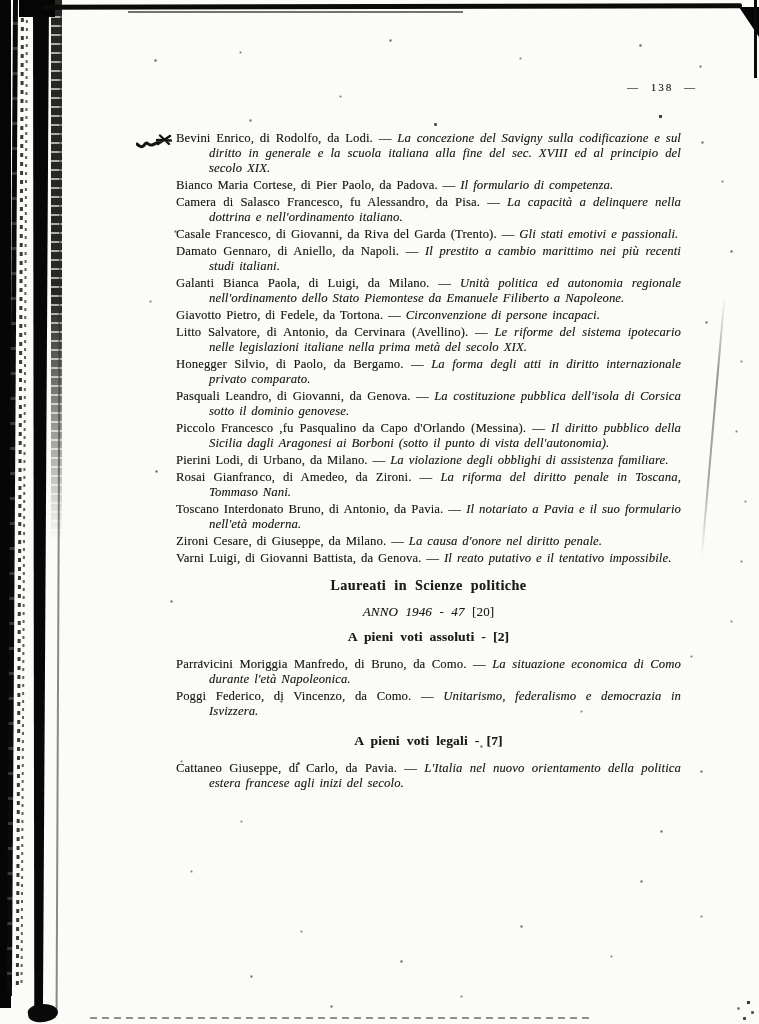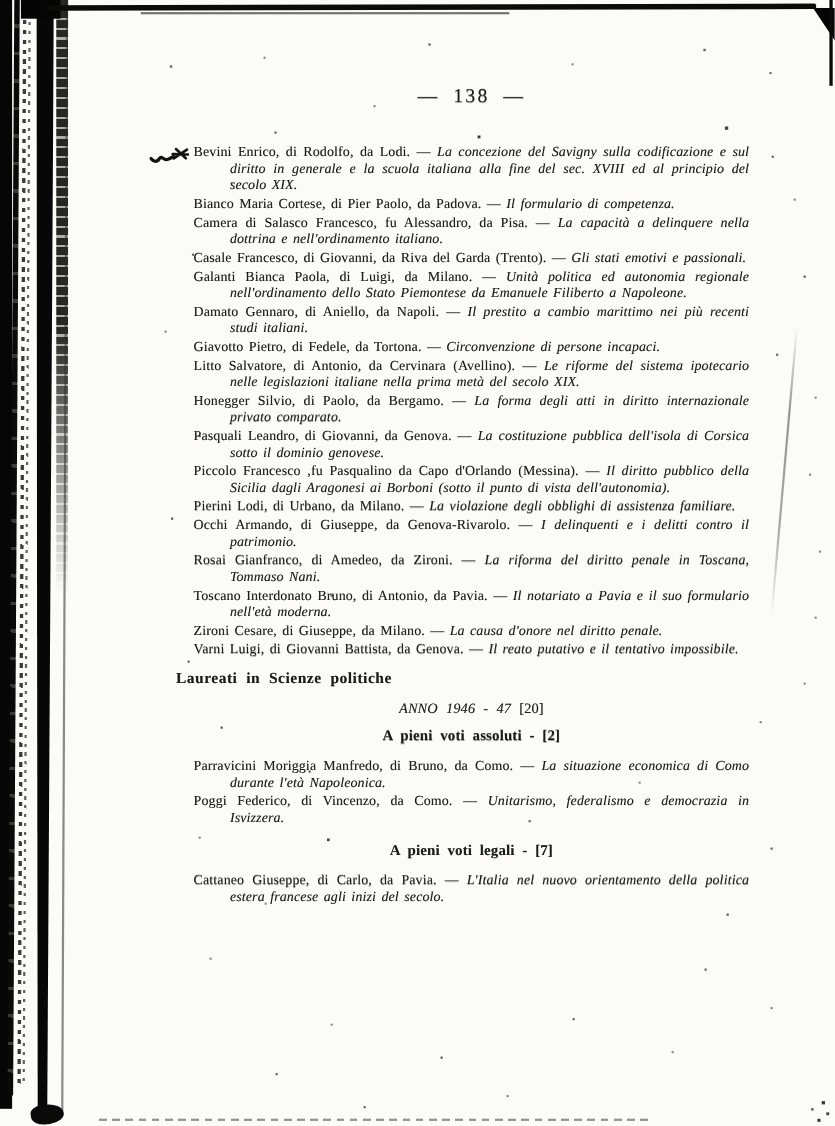--- a/index.html
+++ b/index.html
@@ -44,26 +44,26 @@
       191px 871px 0 .4px #7d776c, 641px 881px 0 .5px #6a655c, 301px 931px 0 .4px #847d70,
       521px 926px 0 .5px #6a655c, 701px 916px 0 .4px #7d776c, 401px 961px 0 .5px #5c574e,
       611px 956px 0 .4px #847d70, 251px 976px 0 .5px #6a655c, 461px 996px 0 .4px #7d776c,
       331px 1006px 0 .5px #6a655c, 748px 1002px 0 1px #3b372f, 752px 1012px 0 .8px #45403a,
       744px 1018px 0 .9px #3b372f, 738px 1008px 0 .6px #5c574e;}
   
   .content{position:absolute;left:160px;top:80px;width:537px;
     font-size:12.6px;line-height:15px;
     word-spacing:1.6px;letter-spacing:.15px;
     text-shadow:.2px .2px .35px rgba(45,40,33,.45);}
-  .page-number{text-align:center;font-size:18px;letter-spacing:2px;word-spacing:6px;margin:0 0 36px;}
+  .page-number{text-align:right;font-size:11px;letter-spacing:2px;word-spacing:6px;margin:0 0 36px;}
   .entry{margin:0 16px 2px;padding-left:33px;text-indent:-33px;text-align:justify;}
   .entry.first{position:relative;}
   .ti{font-style:italic;}
   .ink-mark{position:absolute;left:-40px;top:2px;width:36px;height:16px;text-indent:0;}
-  .sec-head{font-size:14px;font-weight:bold;text-align:left;margin:12px 0 0;letter-spacing:.5px;word-spacing:4px;}
+  .sec-head{font-size:14px;font-weight:bold;text-align:center;margin:12px 0 0;letter-spacing:.5px;word-spacing:4px;}
   .year-line{font-size:13px;text-align:center;margin:11px 0 0;word-spacing:4px;}
   .yr-it{font-style:italic;}
   .sub-head{font-size:13.5px;font-weight:bold;text-align:center;margin:10px 0 0;word-spacing:3.5px;}
   .group{margin-top:13px;}
 </style>
 </head>
 <body>
 
 <div class="page">
 
@@ -94,29 +94,28 @@
               <path d="M1 11 C4 14.5 7 14.5 9 11 C11 8 12.5 13 16 12 C18.5 11.3 20.5 9.5 22 9.5" stroke="#151310" stroke-width="3" fill="none" stroke-linecap="round"></path>
               <path d="M22 11 L34 3 M24 2.5 L33 11 M21 7 L35 7.5" stroke="#151310" stroke-width="2.4" fill="none" stroke-linecap="round"></path>
             </svg></span>
         <span class="nm">Bevini Enrico, di Rodolfo, da Lodi.</span>
         <span class="sep">—</span>
         <span class="ti">La concezione del Savigny sulla codificazione e sul diritto in generale e la scuola italiana alla fine del sec. XVIII ed al principio del secolo XIX.</span>
       </p>
       <p class="entry"><span class="nm">Bianco Maria Cortese, di Pier Paolo, da Padova.</span> <span class="sep">—</span> <span class="ti">Il formulario di competenza.</span></p>
       <p class="entry"><span class="nm">Camera di Salasco Francesco, fu Alessandro, da Pisa.</span> <span class="sep">—</span> <span class="ti">La capacità a delinquere nella dottrina e nell'ordinamento italiano.</span></p>
       <p class="entry"><span class="nm">Casale Francesco, di Giovanni, da Riva del Garda (Trento).</span> <span class="sep">—</span> <span class="ti">Gli stati emotivi e passionali.</span></p>
+      <p class="entry"><span class="nm">Damato Gennaro, di Aniello, da Napoli.</span> <span class="sep">—</span> <span class="ti">Il prestito a cambio marittimo nei più recenti studi italiani.</span></p>
       <p class="entry"><span class="nm">Galanti Bianca Paola, di Luigi, da Milano.</span> <span class="sep">—</span> <span class="ti">Unità politica ed autonomia regionale nell'ordinamento dello Stato Piemontese da Emanuele Filiberto a Napoleone.</span></p>
-      <p class="entry"><span class="nm">Damato Gennaro, di Aniello, da Napoli.</span> <span class="sep">—</span> <span class="ti">Il prestito a cambio marittimo nei più recenti studi italiani.</span></p>
       <p class="entry"><span class="nm">Giavotto Pietro, di Fedele, da Tortona.</span> <span class="sep">—</span> <span class="ti">Circonvenzione di persone incapaci.</span></p>
       <p class="entry"><span class="nm">Litto Salvatore, di Antonio, da Cervinara (Avellino).</span> <span class="sep">—</span> <span class="ti">Le riforme del sistema ipotecario nelle legislazioni italiane nella prima metà del secolo XIX.</span></p>
       <p class="entry"><span class="nm">Honegger Silvio, di Paolo, da Bergamo.</span> <span class="sep">—</span> <span class="ti">La forma degli atti in diritto internazionale privato comparato.</span></p>
       <p class="entry"><span class="nm">Pasquali Leandro, di Giovanni, da Genova.</span> <span class="sep">—</span> <span class="ti">La costituzione pubblica dell'isola di Corsica sotto il dominio genovese.</span></p>
       <p class="entry"><span class="nm">Piccolo Francesco ,fu Pasqualino da Capo d'Orlando (Messina).</span> <span class="sep">—</span> <span class="ti">Il diritto pubblico della Sicilia dagli Aragonesi ai Borboni (sotto il punto di vista dell'autonomia).</span></p>
       <p class="entry"><span class="nm">Pierini Lodi, di Urbano, da Milano.</span> <span class="sep">—</span> <span class="ti">La violazione degli obblighi di assistenza familiare.</span></p>
-      <p class="entry"><span class="nm">Occhi Armando, di Giuseppe, da Genova-Rivarolo.</span> <span class="sep">—</span> <span class="ti">I delinquenti e i delitti contro il patrimonio.</span></p>
       <p class="entry"><span class="nm">Rosai Gianfranco, di Amedeo, da Zironi.</span> <span class="sep">—</span> <span class="ti">La riforma del diritto penale in Toscana, Tommaso Nani.</span></p>
       <p class="entry"><span class="nm">Toscano Interdonato Bruno, di Antonio, da Pavia.</span> <span class="sep">—</span> <span class="ti">Il notariato a Pavia e il suo formulario nell'età moderna.</span></p>
       <p class="entry"><span class="nm">Zironi Cesare, di Giuseppe, da Milano.</span> <span class="sep">—</span> <span class="ti">La causa d'onore nel diritto penale.</span></p>
       <p class="entry"><span class="nm">Varni Luigi, di Giovanni Battista, da Genova.</span> <span class="sep">—</span> <span class="ti">Il reato putativo e il tentativo impossibile.</span></p>
     </div>
 
     <h2 class="sec-head">Laureati in Scienze politiche</h2>
 
     <p class="year-line">
       <span class="yr-it">ANNO 1946 - 47</span>

